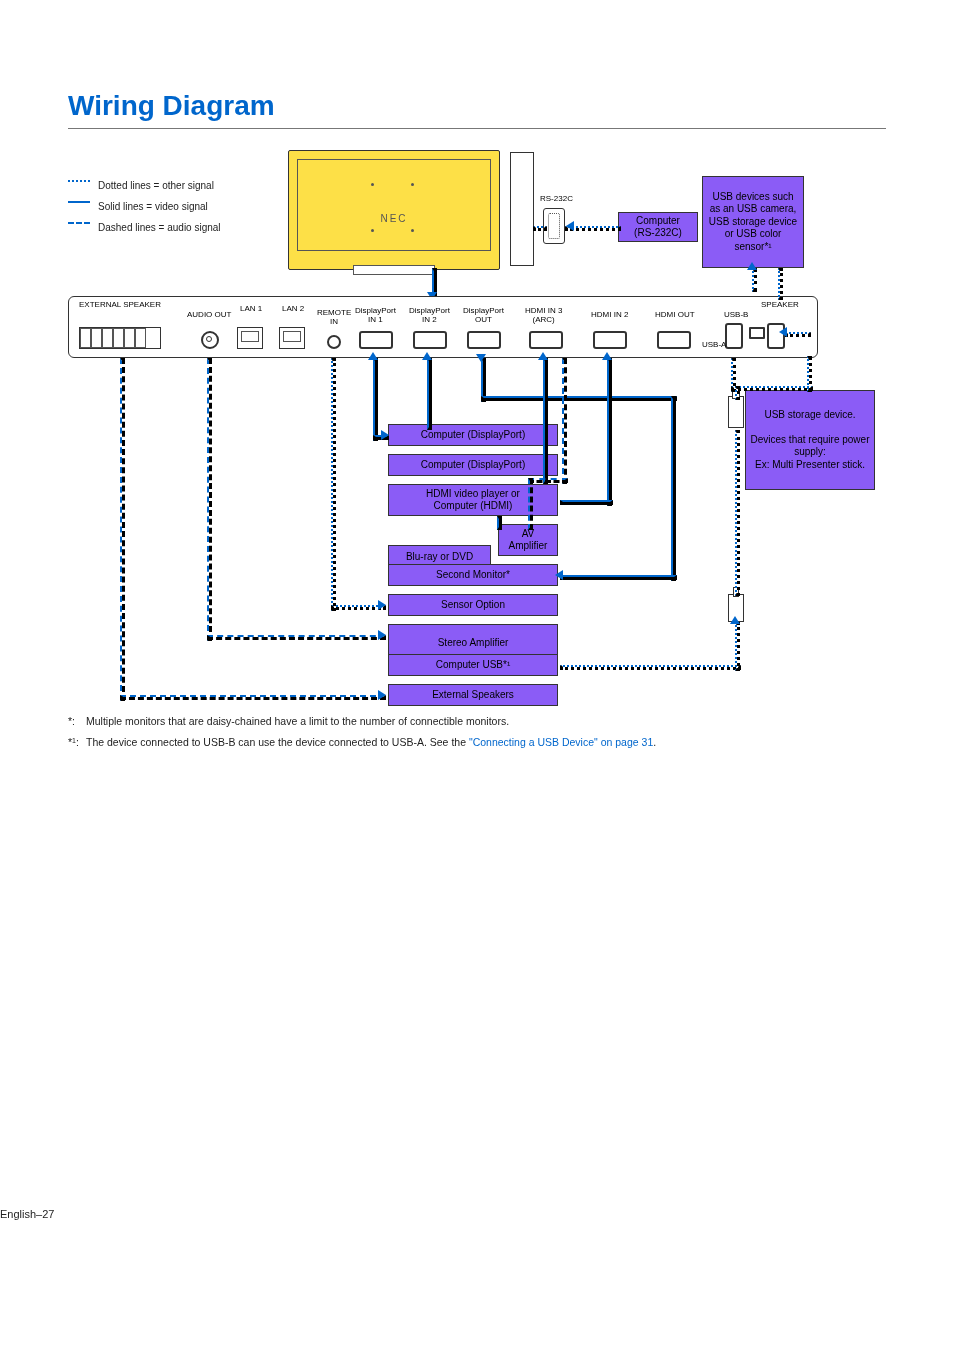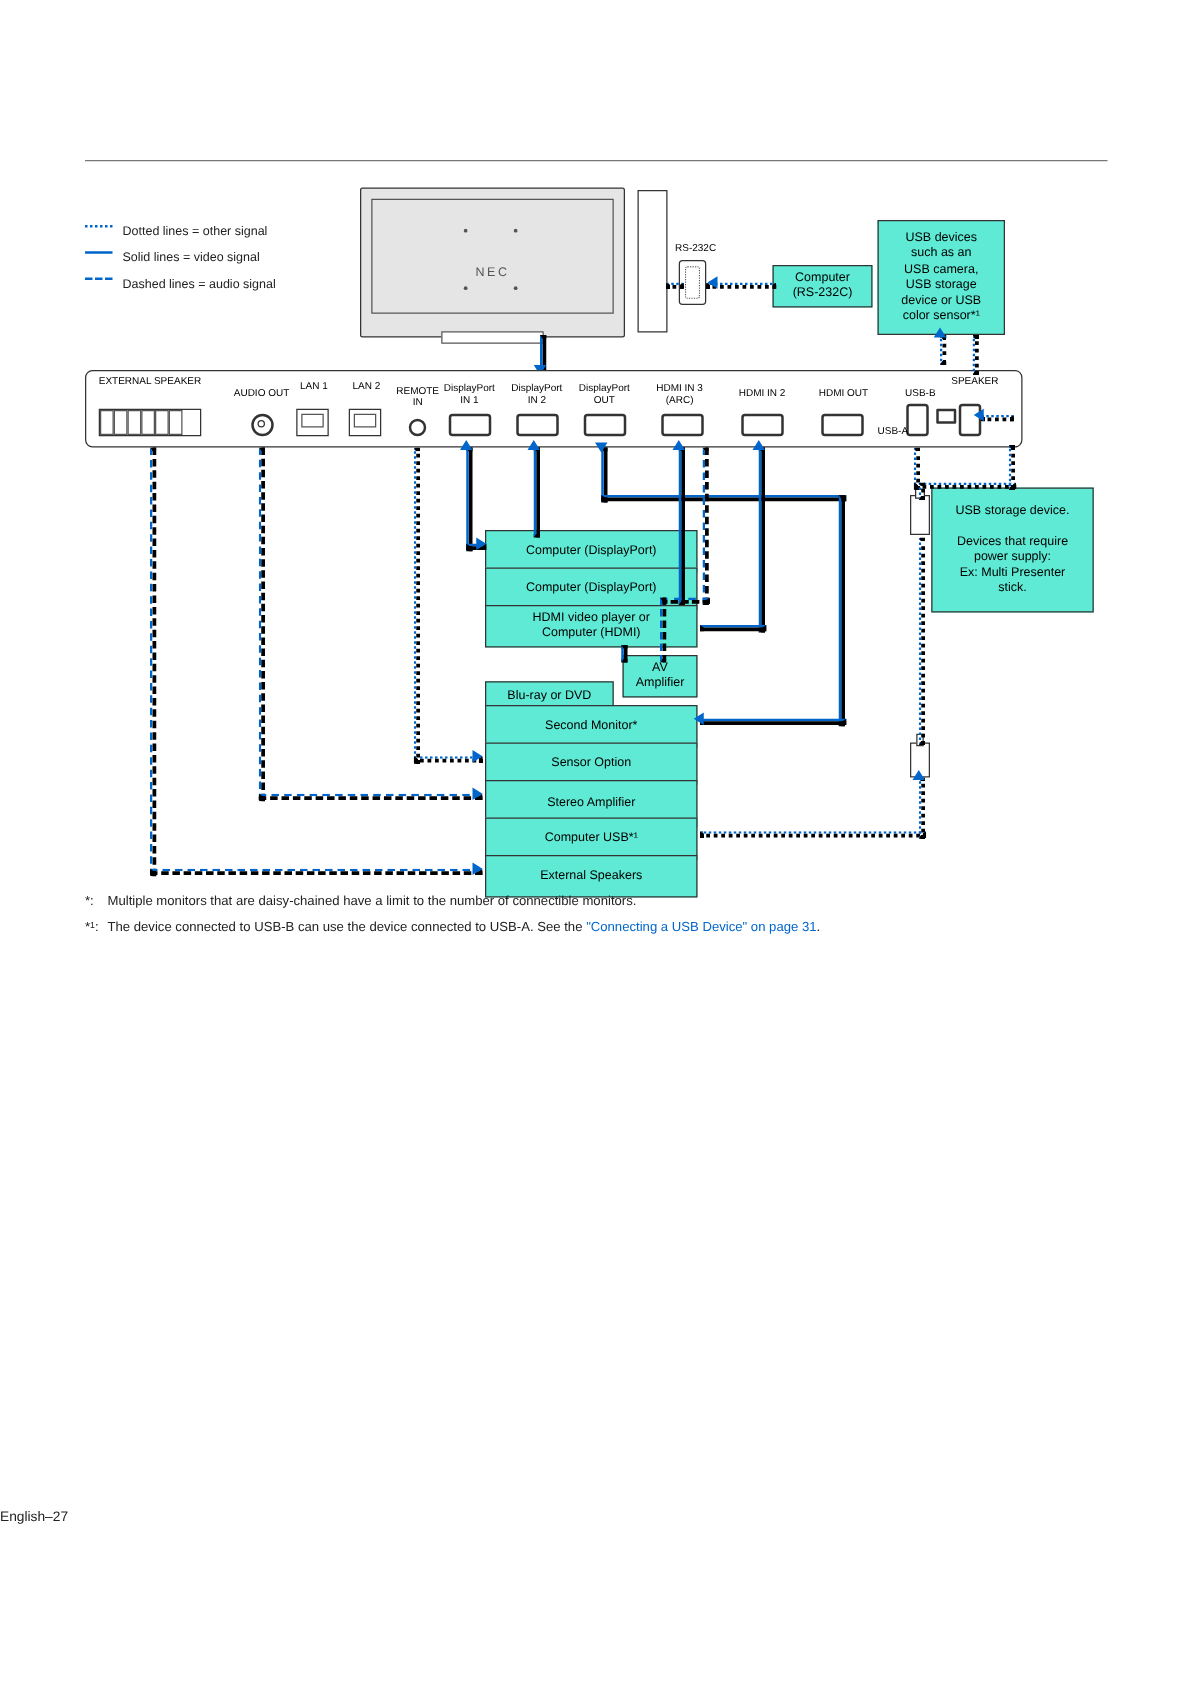--- a/index.html
+++ b/index.html
@@ -6,39 +6,39 @@
   .page{width:954px;height:1350px;position:relative;margin:0 auto;background:#fff;overflow:hidden}
   .title{position:absolute;left:68px;top:90px;font-size:28px;font-weight:bold;color:#0066cc}
   .hr{position:absolute;left:68px;top:128px;width:818px;height:1px;background:#777}
   .legend{position:absolute;left:68px;top:170px;width:200px;font-size:10px;color:#222}
   .legend .row{display:flex;align-items:flex-start;margin:10px 0}
   .legend .swatch{width:22px;height:0;margin-right:8px;border-top-width:2px;border-top-color:#0066cc}
   .sw-dotted{border-top-style:dotted}
   .sw-solid{border-top-style:solid}
   .sw-dashed{border-top-style:dashed}
 
-  .box{position:absolute;border:1px solid #333;background:#5eead4;font-size:10px;text-align:center;display:flex;align-items:center;justify-content:center;padding:16px;box-sizing:border-box;line-height:1.25}
+  .box{position:absolute;border:1px solid #333;background:#8b5cf6;font-size:10px;text-align:center;display:flex;align-items:center;justify-content:center;padding:4px;box-sizing:border-box;line-height:1.25}
   .lbl{position:absolute;font-size:8px;text-align:center;line-height:1.1;white-space:pre}
 
   
   .ln{position:absolute;background:transparent}
   .ln.h{height:0;border-top:2px solid #0066cc}
   .ln.v{width:0;border-left:2px solid #0066cc}
   .ln.dot{border-style:dotted}
   .ln.dash{border-style:dashed}
   .ln.solid{border-style:solid}
   
   .ah{position:absolute;width:0;height:0}
   .ah.r{border-top:5px solid transparent;border-bottom:5px solid transparent;border-left:8px solid #0066cc}
   .ah.l{border-top:5px solid transparent;border-bottom:5px solid transparent;border-right:8px solid #0066cc}
   .ah.u{border-left:5px solid transparent;border-right:5px solid transparent;border-bottom:8px solid #0066cc}
   .ah.d{border-left:5px solid transparent;border-right:5px solid transparent;border-top:8px solid #0066cc}
 
   
-  .monitor{position:absolute;left:288px;top:150px;width:210px;height:118px;border:1px solid #333;border-radius:2px;background:#e5e5e5}
+  .monitor{position:absolute;left:288px;top:150px;width:210px;height:118px;border:1px solid #333;border-radius:2px;background:#fde047}
   .monitor .inner{position:absolute;left:8px;top:8px;right:8px;bottom:18px;border:1px solid #555}
   .monitor .logo{position:absolute;left:50%;top:62px;transform:translateX(-50%);font-size:10px;letter-spacing:2px;color:#555}
   .monitor .stand{position:absolute;left:50%;bottom:-6px;width:80px;height:8px;border:1px solid #555;background:#fff;transform:translateX(-50%)}
   .monitor .dot{position:absolute;width:3px;height:3px;border-radius:50%;background:#555}
 
   .slotcard{position:absolute;left:510px;top:152px;width:22px;height:112px;border:1px solid #333;background:#fff}
   .rs232{position:absolute;left:543px;top:208px;width:20px;height:34px;border:1px solid #333;border-radius:3px;background:#fff}
   .rs232:before{content:"";position:absolute;left:4px;top:4px;right:4px;bottom:4px;border:1px dotted #555;border-radius:2px}
 
   
@@ -67,20 +67,21 @@
   .footnotes sup{font-size:7px;vertical-align:top;position:relative;top:1px}
   a.link{color:#0066cc;text-decoration:none}
 
   .pagefoot{position:absolute;left:0;right:0;bottom:130px;font-size:11px;color:#222}
 </style>
 </head>
 <body>
 
 <div class="page">
 
+  <div class="title">Wiring Diagram</div>
   <div class="hr"></div>
 
   <div class="legend">
     <div class="row">
         <span class="swatch sw-dotted"></span>
         <span>Dotted lines = other signal</span>
       </div>
     <div class="row">
         <span class="swatch sw-solid"></span>
         <span>Solid lines = video signal</span>

